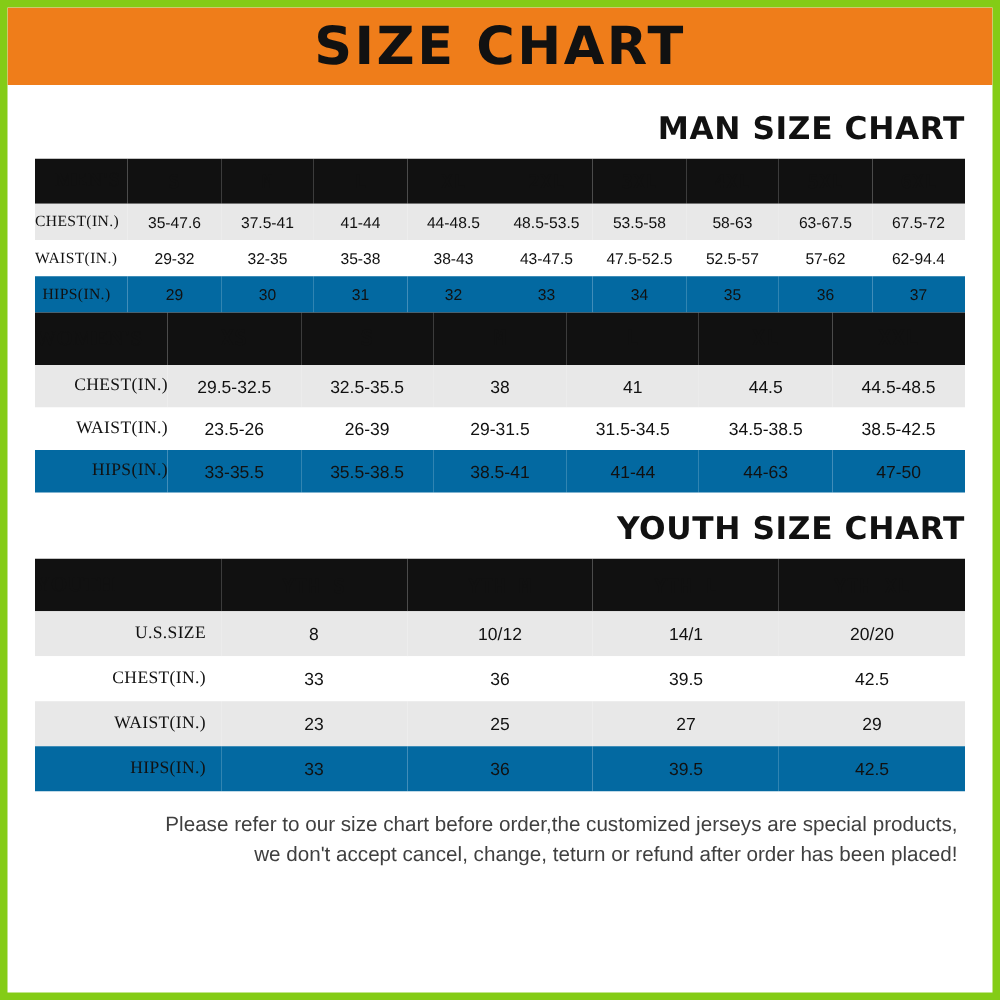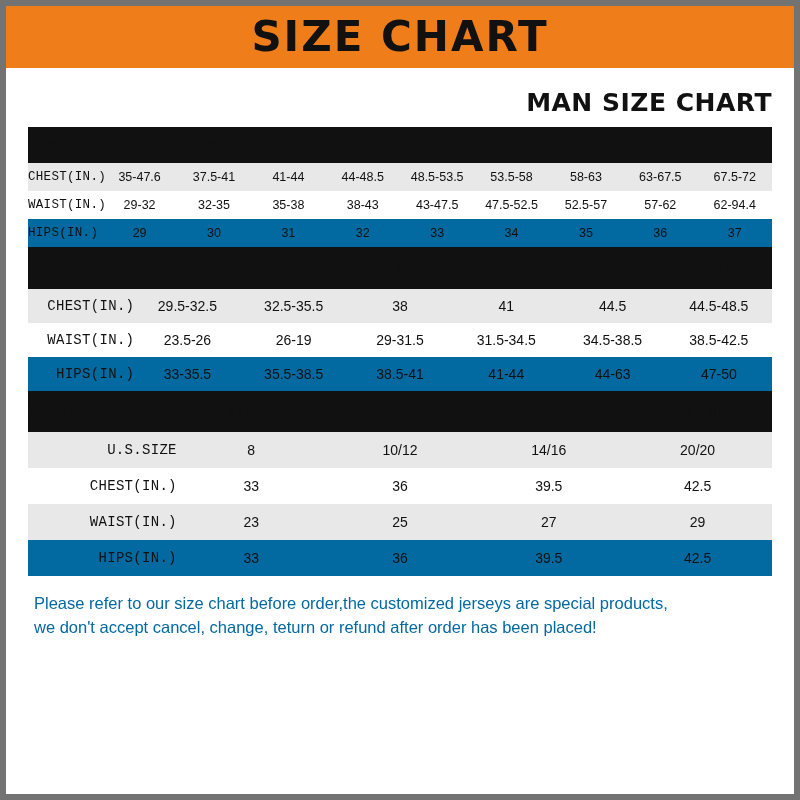--- a/index.html
+++ b/index.html
@@ -12,21 +12,21 @@
     background: #ffffff;
     font-family: "Liberation Sans", sans-serif;
     overflow: hidden;
   }
   .page {
     position: relative;
     width: 800px;
     height: 800px;
     box-sizing: border-box;
     background: #fff;
-    border: 6px solid #737373;
+    border: 6px solid #84cc16;
     overflow: hidden;
   }
   .banner {
     height: 62px;
     background: #ef7d1a;
     display: flex;
     align-items: center;
     justify-content: center;
   }
   .banner-title {
@@ -72,48 +72,48 @@
     font-size: 16px;
   }
   tbody tr td {
     padding: 7px 0;
     font-size: 12.5px;
     text-align: center;
     color: #111;
     font-family: "Liberation Sans", sans-serif;
   }
   tbody tr td.label {
-    font-family: Liberation Mono, monospace;
+    font-family: Liberation Serif, serif;
     font-size: 12.5px;
     letter-spacing: 0.3px;
     text-align: right;
     padding-right: 14px;
     margin-left: 44px;
   }
   tr.shade-light td { background: #e8e8e8; }
   tr.shade-dark td { background: #0369a1; }
   tr.shade-white td { background: #ffffff; }
 
   
   .women-table .hdr-row td { font-size: 17px; padding: 11px 0; }
   .women-table .hdr-row td.label { font-size: 17px; }
   .women-table tbody tr td { font-size: 14px; padding: 9px 0; }
   .women-table tbody tr td.label { font-size: 14px; }
 
   .youth-table .hdr-row td { font-size: 16px; padding: 11px 0; }
   .youth-table .hdr-row td.label { font-size: 17px; }
-  .youth-table tbody tr td { font-size: 14px; padding: 10px 0; }
+  .youth-table tbody tr td { font-size: 14px; padding: 10px 12px; }
   .youth-table tbody tr td.label { font-size: 14px; }
 
   .footer-note {
     margin: 16px 6px 0 6px;
-    color: #0369a1;
+    color: #404040;
     font-size: 16.5px;
     line-height: 1.45;
-    text-align: left;
+    text-align: right;
     font-family: "Liberation Sans", sans-serif;
   }
   .footer-note div { white-space: nowrap; }
 </style>
 </head>
 <body>
 
 <div class="page">
 
   <div class="banner">
@@ -192,52 +192,53 @@
           <td>29.5-32.5</td>
           <td>32.5-35.5</td>
           <td>38</td>
           <td>41</td>
           <td>44.5</td>
           <td>44.5-48.5</td>
         </tr>
         <tr class="shade-white">
           <td class="label">WAIST(IN.)</td>
           <td>23.5-26</td>
-          <td>26-19</td>
+          <td>26-39</td>
           <td>29-31.5</td>
           <td>31.5-34.5</td>
           <td>34.5-38.5</td>
           <td>38.5-42.5</td>
         </tr>
         <tr class="shade-dark">
           <td class="label">HIPS(IN.)</td>
           <td>33-35.5</td>
           <td>35.5-38.5</td>
           <td>38.5-41</td>
           <td>41-44</td>
           <td>44-63</td>
           <td>47-50</td>
         </tr>
       </tbody>
     </table>
 
+    <div class="section-title">YOUTH SIZE CHART</div>
     <table class="youth-table">
       <tbody>
         <tr class="hdr-row">
           <td class="label">YOUTH</td>
           <td>YTH S</td>
           <td>YTH M</td>
           <td>YTH L</td>
           <td>YTH XL</td>
         </tr>
         <tr class="shade-light">
           <td class="label">U.S.SIZE</td>
           <td>8</td>
           <td>10/12</td>
-          <td>14/16</td>
+          <td>14/1</td>
           <td>20/20</td>
         </tr>
         <tr class="shade-white">
           <td class="label">CHEST(IN.)</td>
           <td>33</td>
           <td>36</td>
           <td>39.5</td>
           <td>42.5</td>
         </tr>
         <tr class="shade-light">

